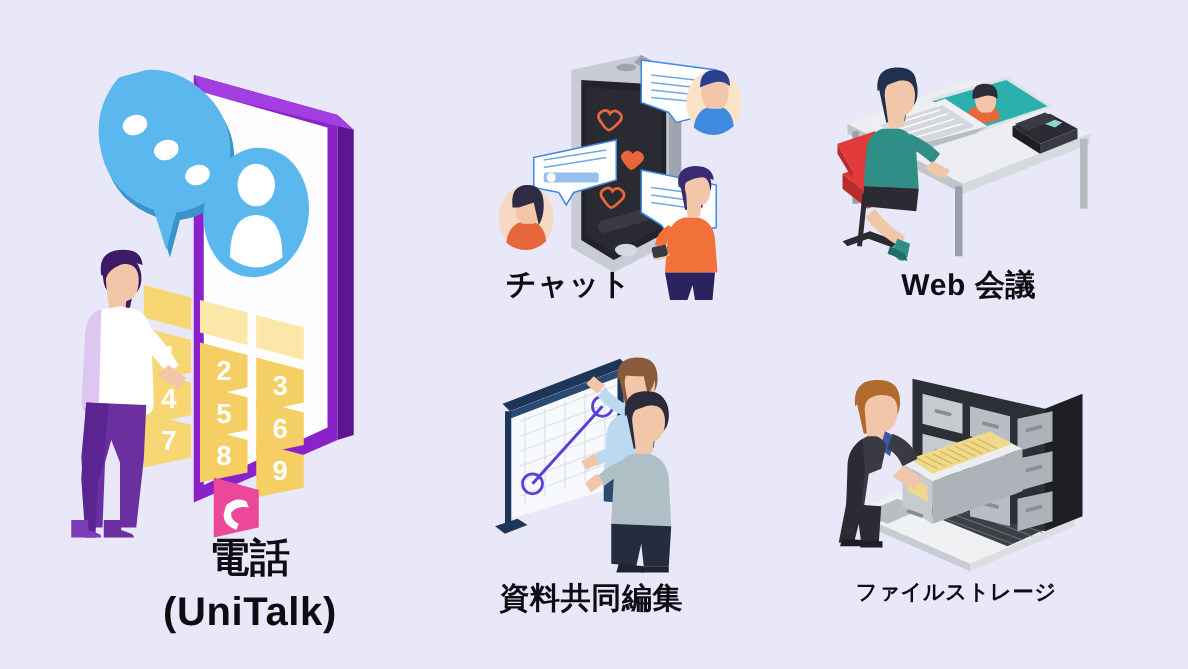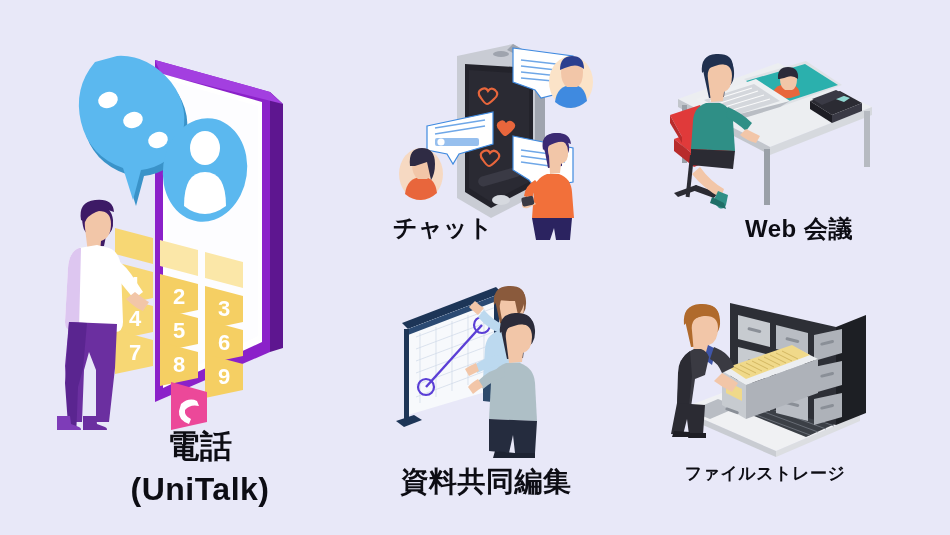--- a/index.html
+++ b/index.html
@@ -23,23 +23,23 @@
   .caption {
     position: absolute;
     text-align: center;
     color: #0d0d14;
     font-weight: bold;
     letter-spacing: 0.5px;
     line-height: 1.35;
     white-space: pre-line;
   }
   .cap-phone   { left: 40px;  top: 425px; width: 320px; font-size: 32px; }
-  .cap-chat    { left: 343px; top: 212px; width: 200px; font-size: 24px; }
-  .cap-web     { left: 694px; top: 213px; width: 210px; font-size: 24px; }
-  .cap-doc     { left: 376px; top: 463px; width: 220px; font-size: 28px; }
+  .cap-chat    { left: 355px; top: 212px; width: 200px; font-size: 24px; }
+  .cap-web     { left: 670px; top: 213px; width: 210px; font-size: 24px; }
+  .cap-doc     { left: 363px; top: 463px; width: 220px; font-size: 24px; }
   .cap-file    { left: 630px; top: 463px; width: 270px; font-size: 17px; }
 
   .art { position: absolute; display: block; }
   .art-phone { left: 55px;  top: 30px;  width: 260px; height: 400px; }
   .art-chat  { left: 395px; top: 40px;  width: 210px; height: 200px; }
   .art-web   { left: 660px; top: 45px;  width: 215px; height: 165px; }
   .art-doc   { left: 390px; top: 275px; width: 190px; height: 185px; }
   .art-file  { left: 660px; top: 285px; width: 215px; height: 175px; }
 </style>
 </head>

